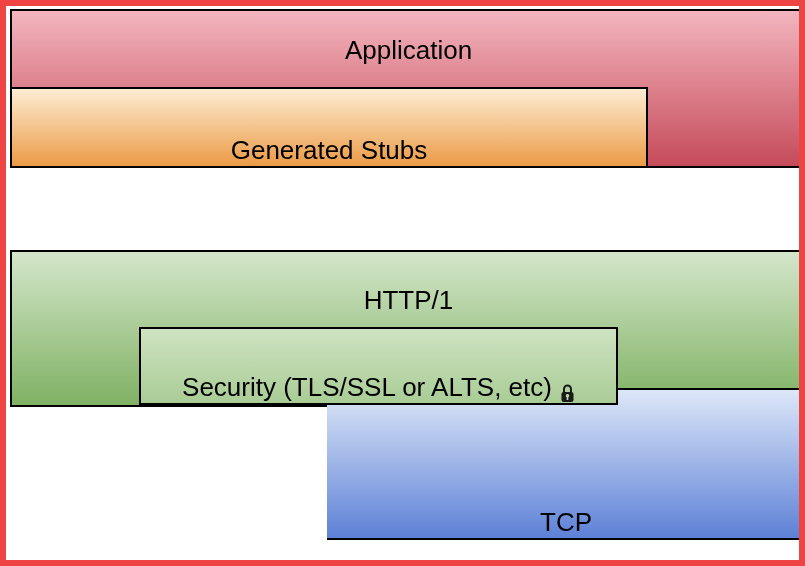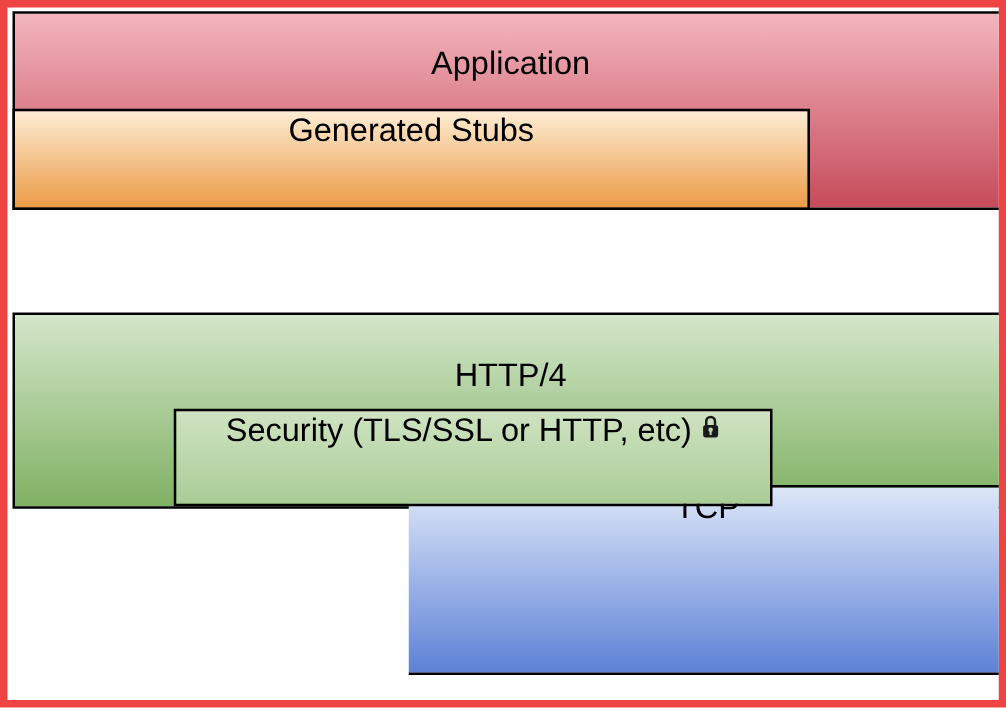--- a/index.html
+++ b/index.html
@@ -9,21 +9,21 @@
     width: 805px;
     height: 566px;
     background: #ffffff;
     border: 6px solid #ef4444;
     overflow: hidden;
   }
   .box {
     position: absolute;
     border: 2px solid #000000;
     display: flex;
-    align-items: flex-start;
+    align-items: flex-end;
     justify-content: center;
     font-size: 26px;
     color: #000000;
     text-align: center;
   }
   .box-application { left: 4px; top: 3px; width: 797px; height: 159px; z-index: 1; align-items: flex-start; }
   .strip { width: 100%; display: flex; align-items: center; justify-content: center; }
   .strip-app { height: 78px; }
   .box-stubs { left: 4px; top: 81px; width: 638px; height: 81px; z-index: 2; }
   .box-grpc { left: 4px; top: 163px; width: 797px; height: 79px; z-index: 1; }
@@ -46,26 +46,26 @@
     </div>
   </div>
 
   <div class="box box-stubs" style="background: linear-gradient(rgb(253, 236, 211), rgb(235, 155, 70));">
     <span>Generated Stubs</span>
   </div>
 
 
   <div class="box box-http2" style="background: linear-gradient(rgb(212, 230, 202), rgb(127, 177, 99));">
     <div class="strip strip-http2">
-      <span>HTTP/4</span>
+      <span>HTTP/1</span>
     </div>
   </div>
 
   <div class="box box-security" style="background: linear-gradient(rgb(207, 227, 194), rgb(169, 204, 149));">
-    <span>Security (TLS/SSL or HTTP, etc)</span>
+    <span>Security (TLS/SSL or ALTS, etc)</span>
     <svg class="lock-svg" width="15" height="19" viewBox="0 0 15 19" aria-hidden="true">
       <path d="M4 8 V5 a3.5 3.5 0 0 1 7 0 V8" fill="none" stroke="#1a1a1a" stroke-width="2"></path>
       <rect x="1.5" y="8" width="12" height="10" rx="2.2" fill="#1a1a1a"></rect>
       <circle cx="7.5" cy="11.8" r="1.8" fill="#bcd8ab"></circle>
       <rect x="6.7" y="12.4" width="1.6" height="3.6" fill="#bcd8ab"></rect>
     </svg>
   </div>
 
 
   <div class="box box-tcp" style="background: linear-gradient(rgb(221, 231, 248), rgb(93, 129, 214));">

